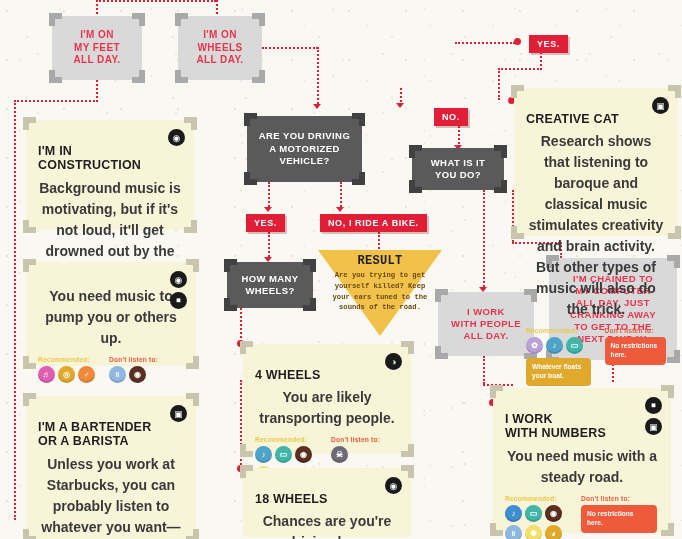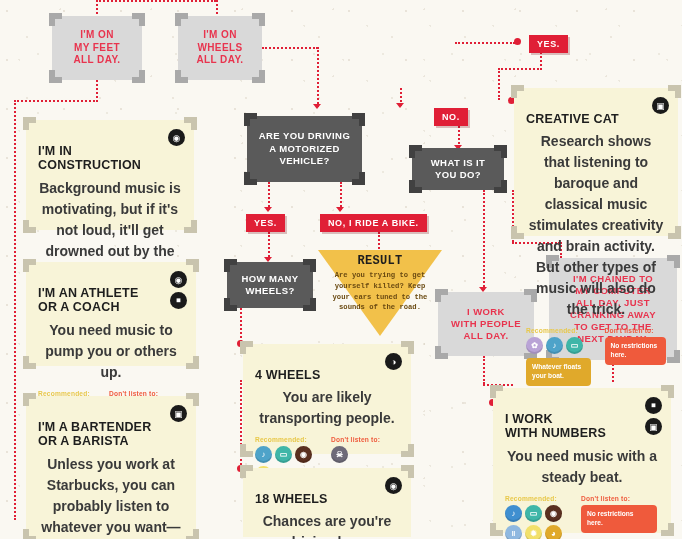--- a/index.html
+++ b/index.html
@@ -310,22 +310,20 @@
         </div>
       </div>
     </div>
   </div>
 
   <div class="card" style="left:26px;top:262px;width:170px;height:104px;">
     <span class="brk tl"></span>
     <span class="brk tr"></span>
     <span class="brk bl"></span>
     <span class="brk br"></span>
-    <h3>I'M AN ATHLETE
-OR A COACH</h3>
     <p class="desc">You need music to pump you or others up.</p>
     <div class="badges">
       <span class="badge">◉</span>
       <span class="badge">⏹</span>
     </div>
     <div class="legend-row">
       <div class="legend-col">
         <div class="lbl rec">Recommended:</div>
         <div class="icons">
           <span class="ic" style="background:#e05fb0;">♬</span>
@@ -450,21 +448,21 @@
     </div>
   </div>
 
   <div class="card" style="left:493px;top:388px;width:178px;height:145px;">
     <span class="brk tl"></span>
     <span class="brk tr"></span>
     <span class="brk bl"></span>
     <span class="brk br"></span>
     <h3>I WORK
 WITH NUMBERS</h3>
-    <p class="desc">You need music with a steady beat.</p>
+    <p class="desc">You need music with a steady road.</p>
     <div class="badges">
       <span class="badge">⏹</span>
       <span class="badge">▣</span>
     </div>
     <div class="legend-row">
       <div class="legend-col">
         <div class="lbl rec">Recommended:</div>
         <div class="icons" style="max-width:62px;">
           <span class="ic" style="background:#3f8fd0;">♪</span>
           <span class="ic" style="background:#3fb6a8;">▭</span>

